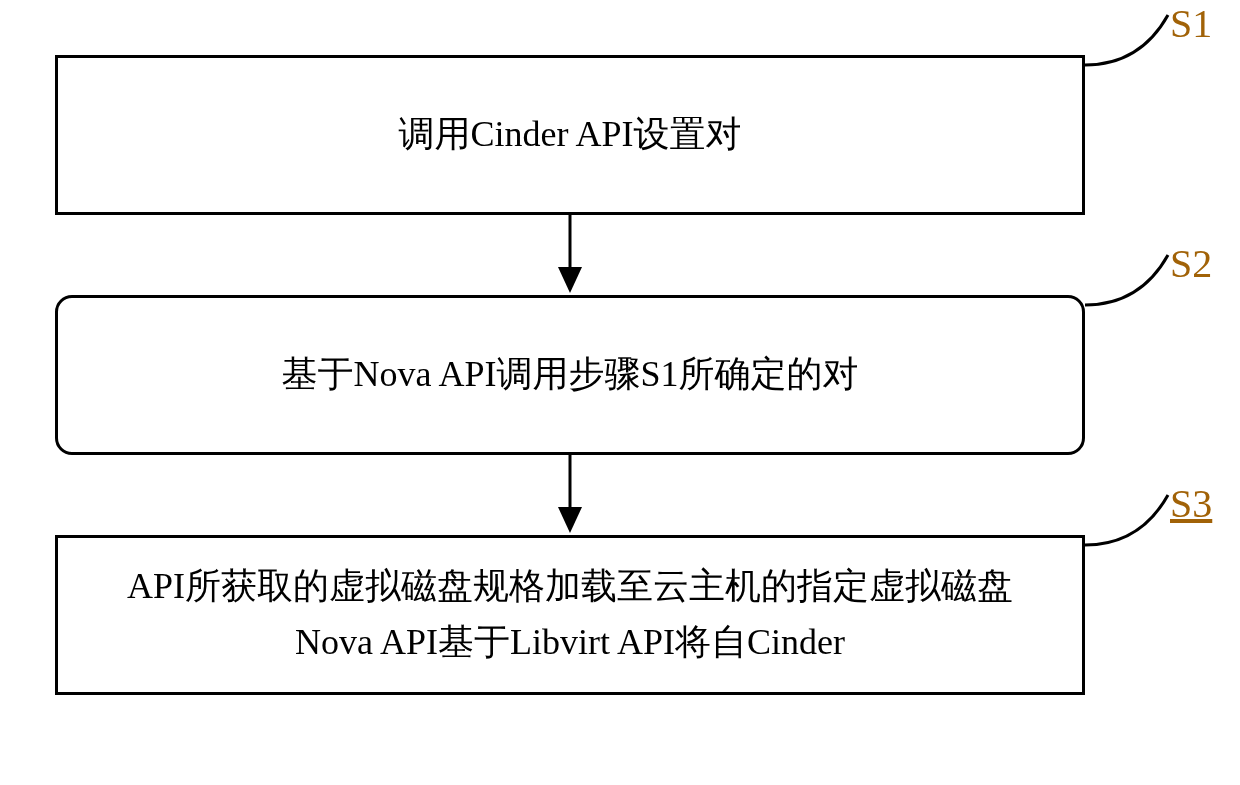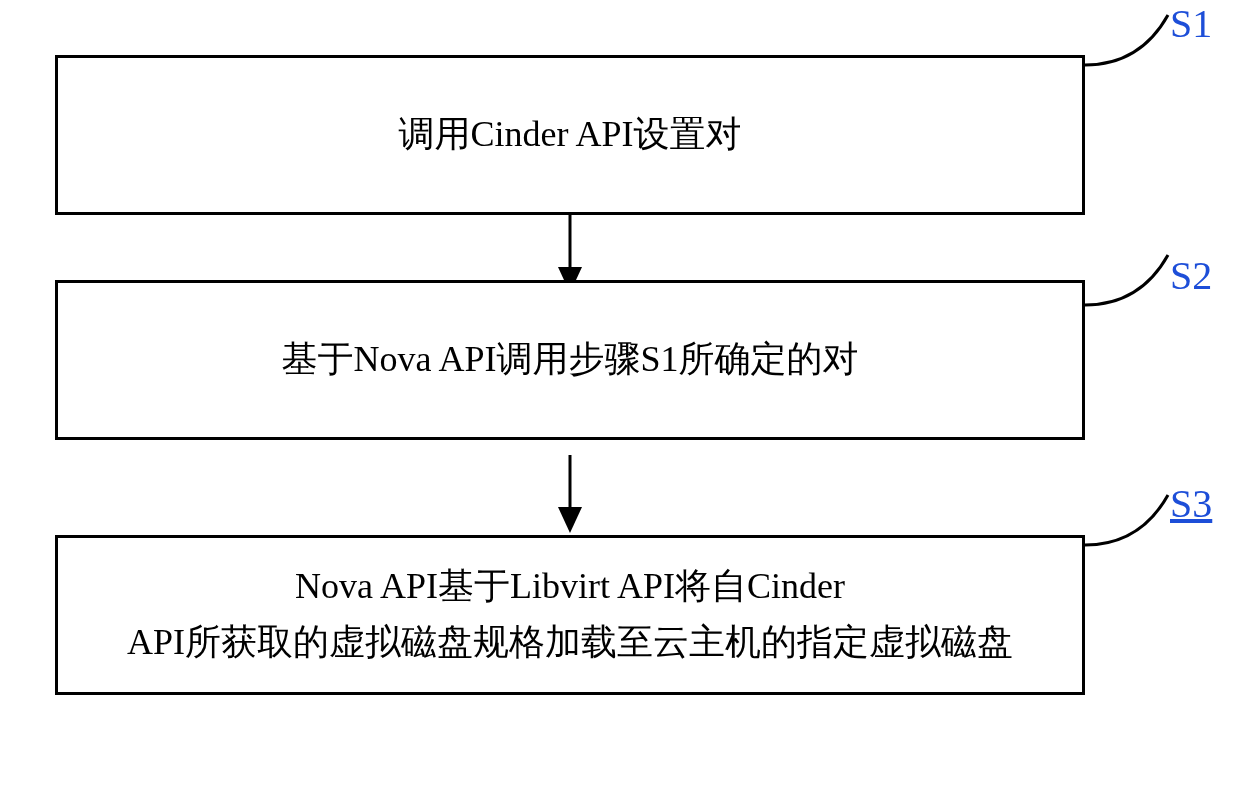--- a/index.html
+++ b/index.html
@@ -26,21 +26,21 @@
     justify-content: center;
     text-align: center;
     font-size: 36px;
     line-height: 1.55;
     color: #000000;
     padding: 2px 20px;
   }
   .label {
     position: absolute;
     font-size: 40px;
-    color: #1d4ed8;
+    color: #a16207;
     font-family: "Times New Roman", serif;
   }
   .callout {
     position: absolute;
     pointer-events: none;
   }
   .arrow-svg {
     position: absolute;
     pointer-events: none;
   }
@@ -57,37 +57,37 @@
   <svg class="callout" style="left:1080px; top:10px; width:95px; height:60px;" viewBox="0 0 95 60">
     <path d="M5 55 Q 60 55 88 5" stroke="#000" stroke-width="3" fill="none"></path>
   </svg>
   <div class="label" style="left:1170px; top:0px;">S1</div>
 
   <svg class="arrow-svg" style="left:552px; top:215px; width:36px; height:80px;" viewBox="0 0 36 80">
     <line x1="18" y1="0" x2="18" y2="55" stroke="#000" stroke-width="3"></line>
     <polygon points="18,78 6,52 30,52" fill="#000"></polygon>
   </svg>
 
-  <div class="box" style="left:55px; top:280px; width:1030px; height:160px;">
+  <div class="box" style="left:55px; top:295px; width:1030px; height:160px;border-radius:17px;">
     <div>基于Nova API调用步骤S1所确定的对</div>
   </div>
 
   <svg class="callout" style="left:1080px; top:250px; width:95px; height:60px;" viewBox="0 0 95 60">
     <path d="M5 55 Q 60 55 88 5" stroke="#000" stroke-width="3" fill="none"></path>
   </svg>
-  <div class="label" style="left:1170px; top:252px;">S2</div>
+  <div class="label" style="left:1170px; top:240px;">S2</div>
 
   <svg class="arrow-svg" style="left:552px; top:455px; width:36px; height:80px;" viewBox="0 0 36 80">
     <line x1="18" y1="0" x2="18" y2="55" stroke="#000" stroke-width="3"></line>
     <polygon points="18,78 6,52 30,52" fill="#000"></polygon>
   </svg>
 
   <div class="box" style="left:55px; top:535px; width:1030px; height:160px;">
+    <div>API所获取的虚拟磁盘规格加载至云主机的指定虚拟磁盘</div>
     <div>Nova API基于Libvirt API将自Cinder</div>
-    <div>API所获取的虚拟磁盘规格加载至云主机的指定虚拟磁盘</div>
   </div>
 
   <svg class="callout" style="left:1080px; top:490px; width:95px; height:60px;" viewBox="0 0 95 60">
     <path d="M5 55 Q 60 55 88 5" stroke="#000" stroke-width="3" fill="none"></path>
   </svg>
   <div class="label" style="left:1170px; top:480px;text-decoration:underline;">S3</div>
 
 </div>
 
 </body></html>

